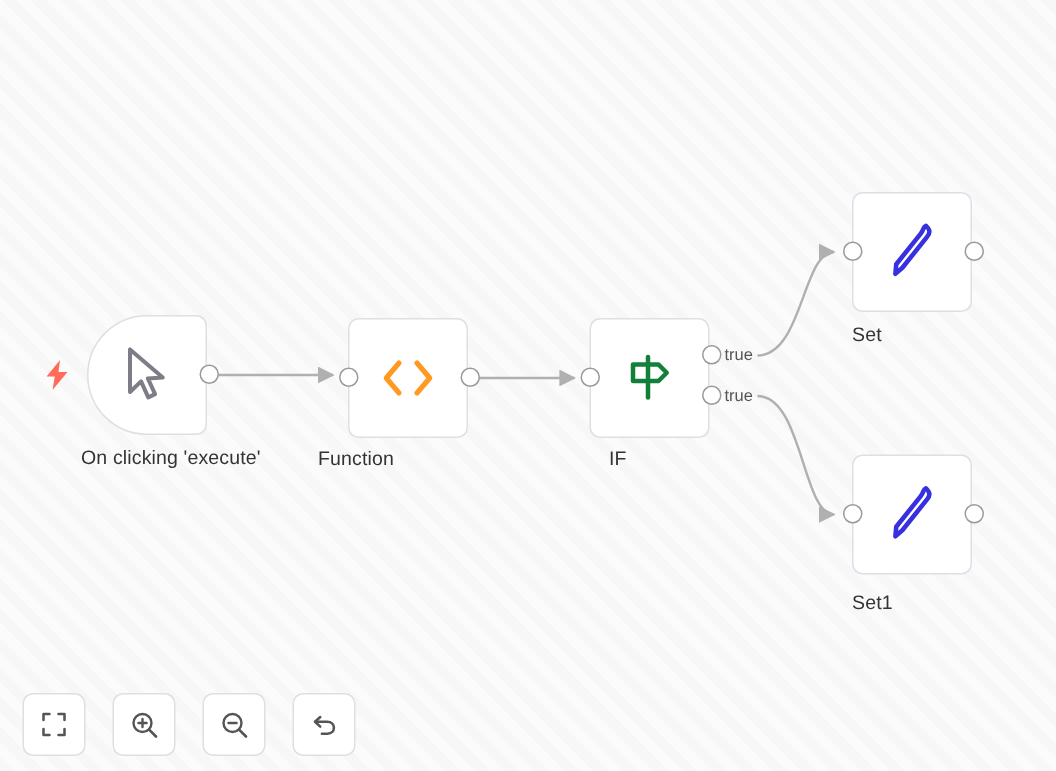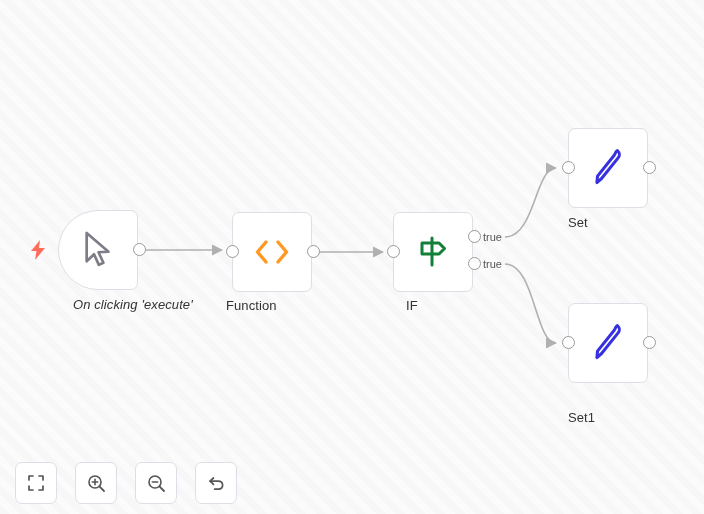--- a/index.html
+++ b/index.html
@@ -156,33 +156,33 @@
   </span>
 
   <div class="node trigger" style="left:58px; top:210px;">
     <span class="node-icon">
       <svg width="34" height="40" viewBox="0 0 24 28">
         <path d="M4 2 L4 22 L9.2 17 L12.6 24.5 L15.8 23 L12.4 15.6 L19.4 15.2 Z" fill="none" stroke="#7d7d87" stroke-width="1.9" stroke-linejoin="round" stroke-linecap="round"></path>
       </svg>
     </span>
   </div>
   <div class="endpoint" style="left:133px; top:243px;"></div>
-  <div class="node-label" style="left:73px; top:297px; width:80px;font-style:italic;">On clicking 'execute'</div>
+  <div class="node-label" style="left:54px; top:297px; width:80px;">On clicking 'execute'</div>
 
   <div class="node" style="left:232px; top:212px;">
     <span class="node-icon">
       <svg width="40" height="30" viewBox="0 0 40 30">
         <path d="M14 5 L5.5 15 L14 25" fill="none" stroke="#ff9922" stroke-width="3.4" stroke-linecap="round" stroke-linejoin="round"></path>
         <path d="M26 5 L34.5 15 L26 25" fill="none" stroke="#ff9922" stroke-width="3.4" stroke-linecap="round" stroke-linejoin="round"></path>
       </svg>
     </span>
   </div>
   <div class="endpoint" style="left:226px; top:245px;"></div>
   <div class="endpoint" style="left:307px; top:245px;"></div>
-  <div class="node-label" style="left:226px; top:298px; width:120px;">Function</div>
+  <div class="node-label" style="left:212px; top:298px; width:120px;">Function</div>
 
   <div class="node" style="left:393px; top:212px;">
     <span class="node-icon">
       <svg width="36" height="36" viewBox="0 0 36 36">
         <path d="M7 9 L24 9 L29.5 14.5 L24 20 L7 20 Z" fill="none" stroke="#128038" stroke-width="3" stroke-linejoin="round"></path>
         <path d="M17 4 L17 31" stroke="#128038" stroke-width="3" stroke-linecap="round"></path>
       </svg>
     </span>
   </div>
   <div class="endpoint" style="left:387px; top:245px;"></div>
@@ -205,21 +205,21 @@
 
   <div class="node" style="left:568px; top:303px;">
     <span class="node-icon">
       <svg width="34" height="42" viewBox="0 0 28 36">
         <path d="M22 3 C24.5 5.5 24.5 7 22.5 9.5 L8.5 27 L4.5 30.5 L5 25 L19 7.5 C21 5 20 4 22 3 Z" fill="none" stroke="#3730e0" stroke-width="2.6" stroke-linejoin="round" stroke-linecap="round"></path>
       </svg>
     </span>
   </div>
   <div class="endpoint" style="left:562px; top:336px;"></div>
   <div class="endpoint" style="left:643px; top:336px;"></div>
-  <div class="node-label" style="left:568px; top:410px; width:80px;">Set1</div>
+  <div class="node-label" style="left:568px; top:394px; width:80px;">Set1</div>
 
   <div id="toolbar">
 
     <div class="tool-btn" title="Zoom to fit">
       <span>
         <svg width="18" height="18" viewBox="0 0 18 18">
           <path d="M2 6 L2 2 L6 2 M12 2 L16 2 L16 6 M16 12 L16 16 L12 16 M6 16 L2 16 L2 12" fill="none" stroke="#555555" stroke-width="1.7" stroke-linecap="round" stroke-linejoin="round"></path>
         </svg>
       </span>
     </div>

